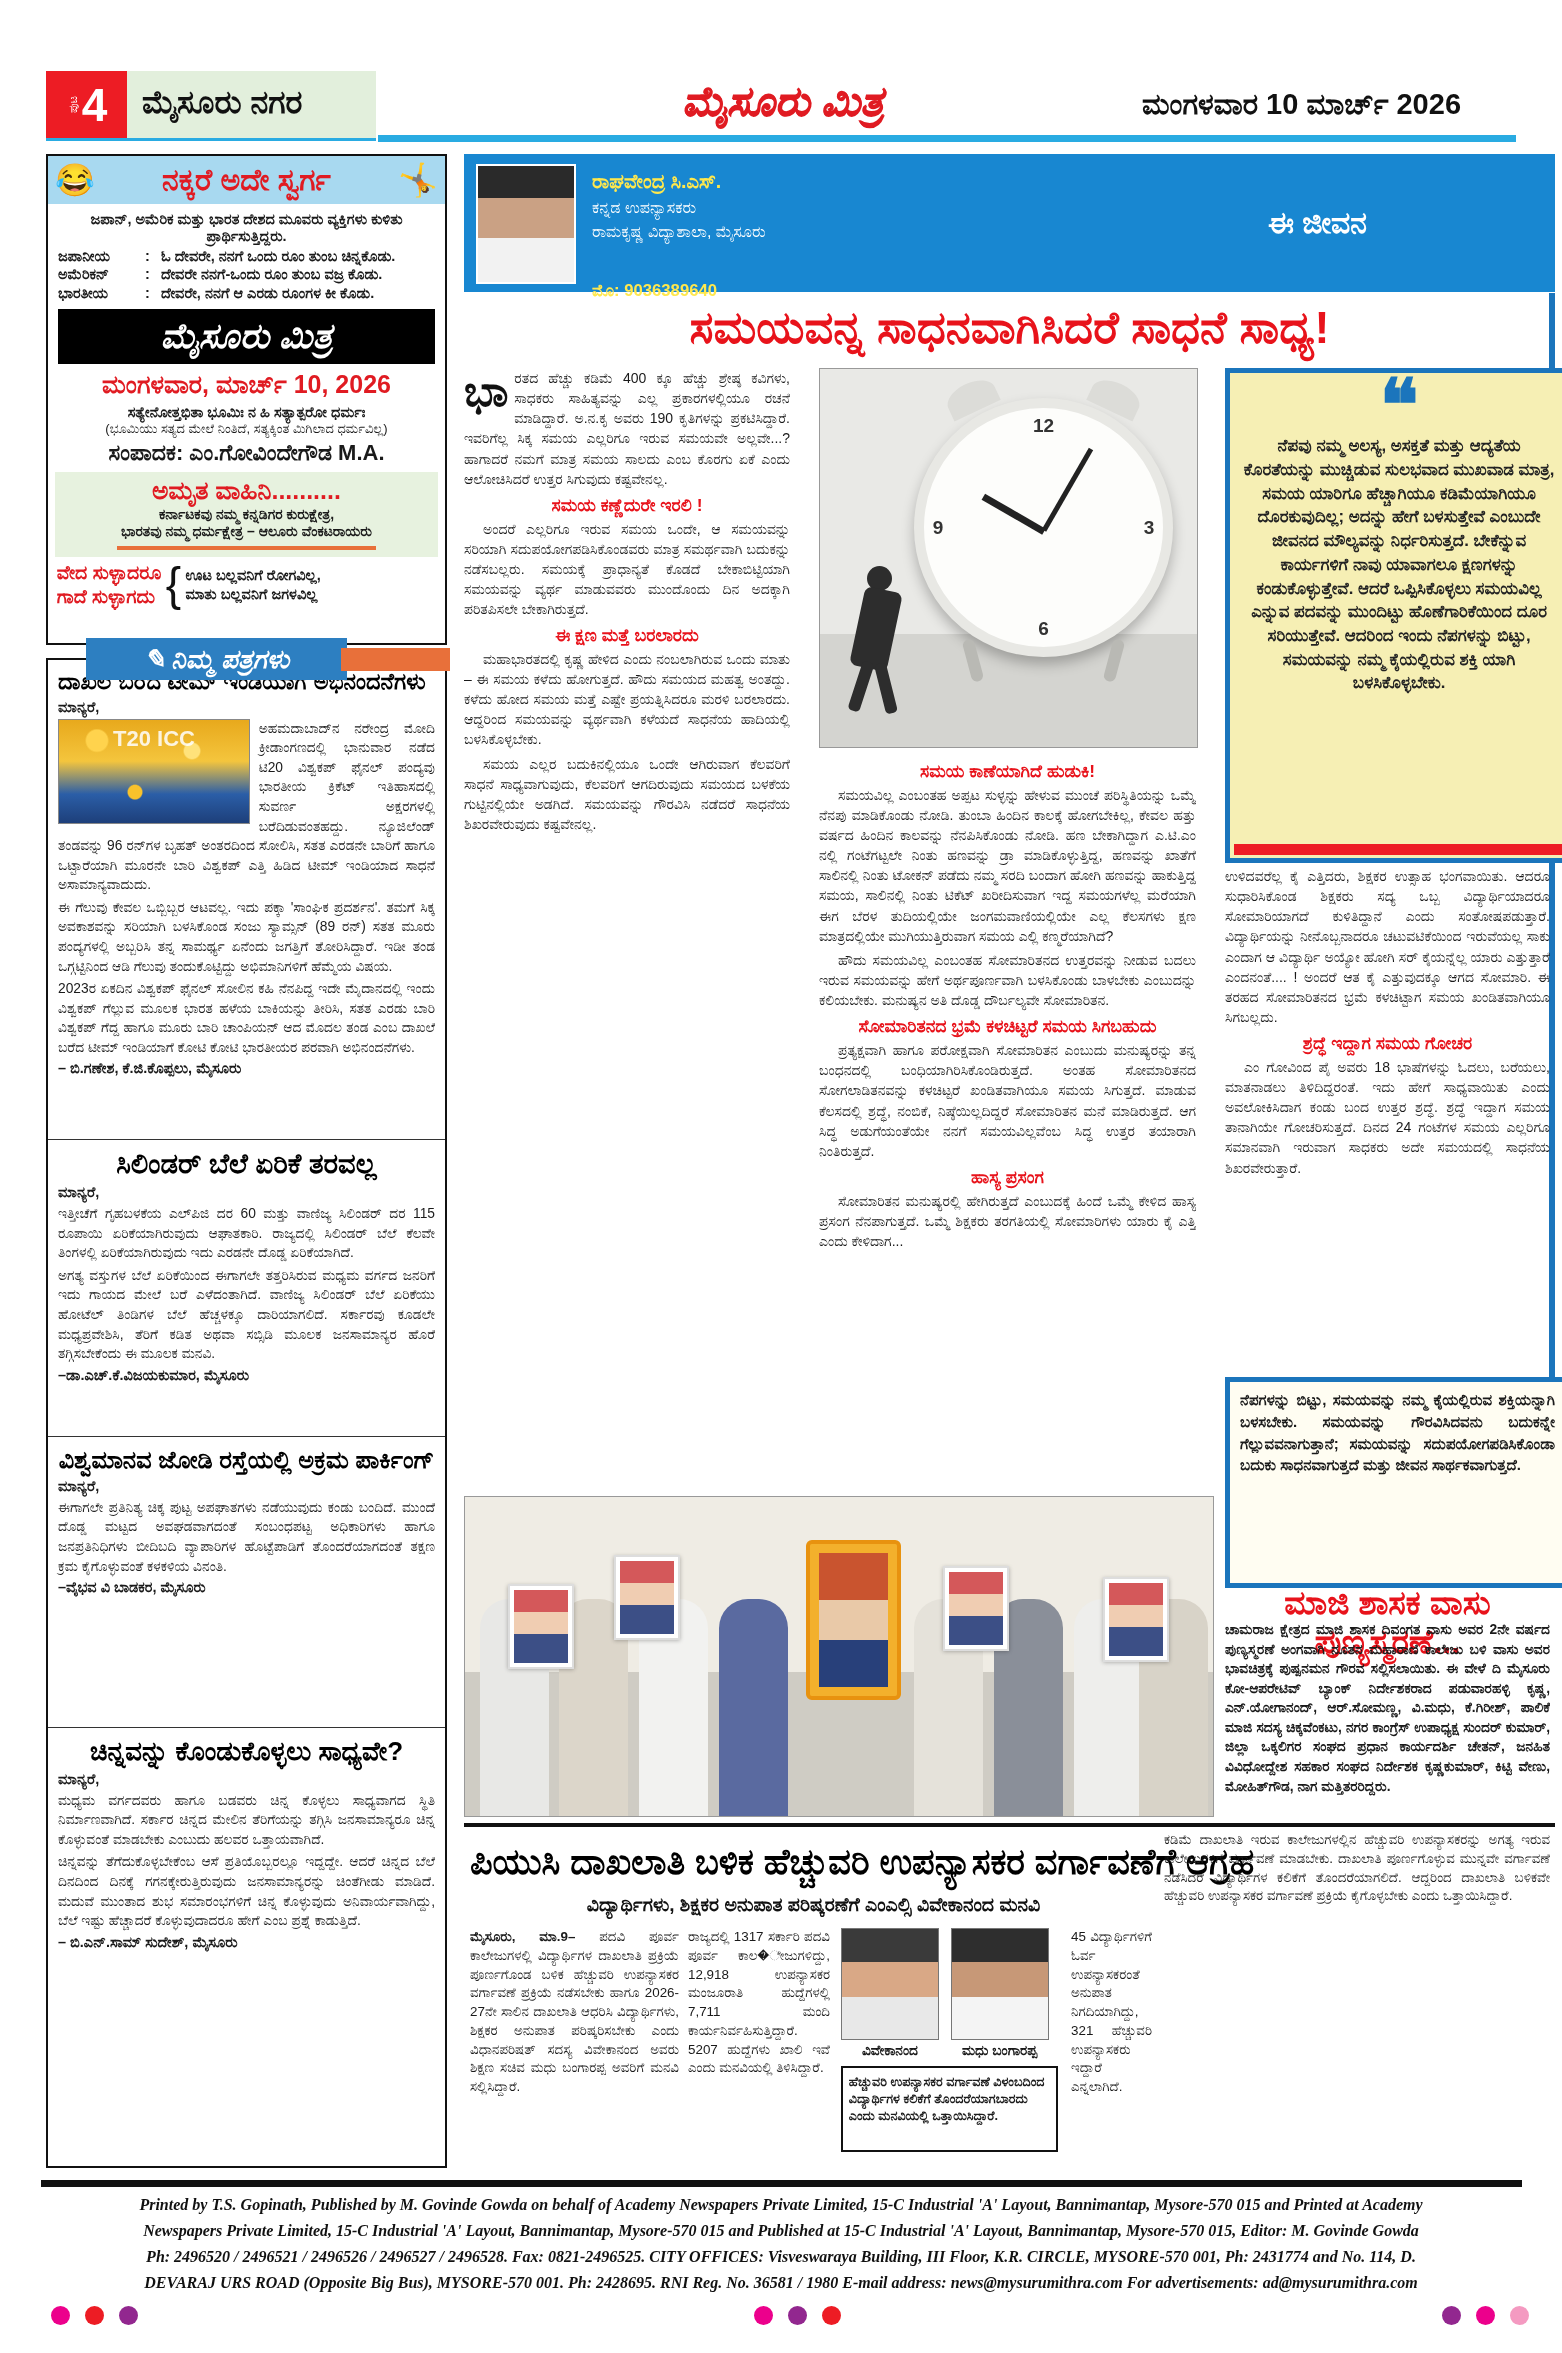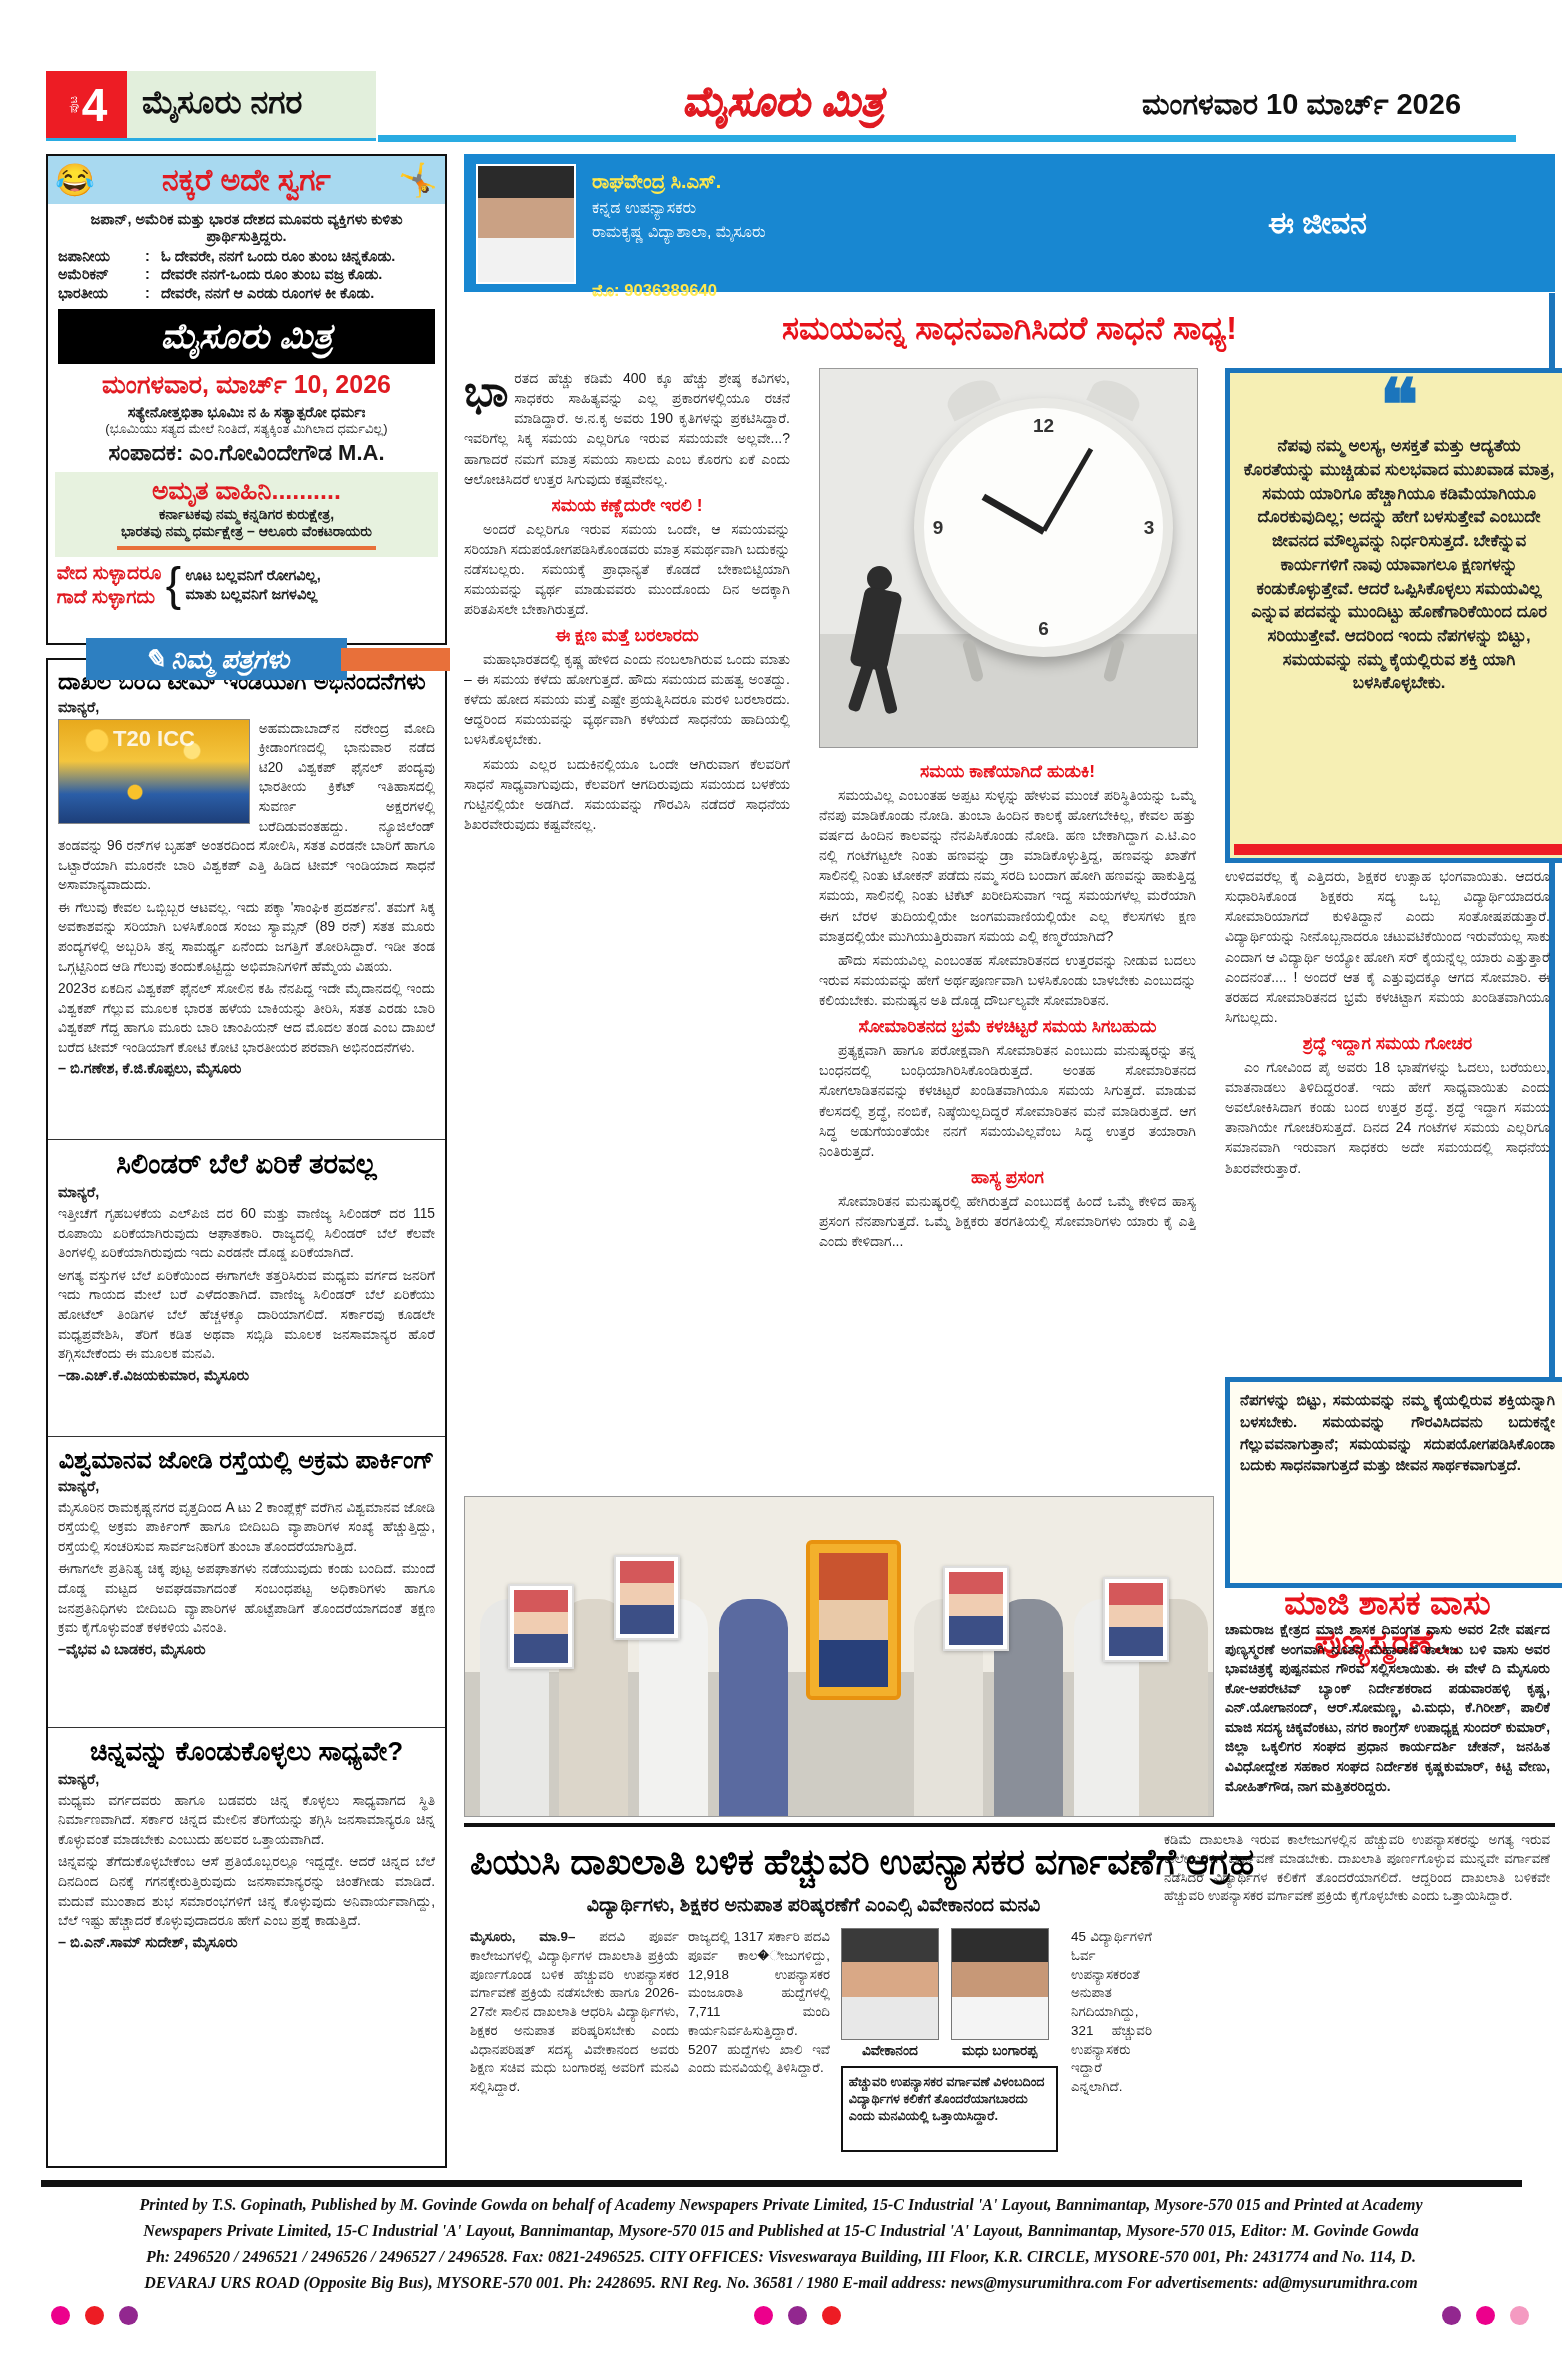--- a/index.html
+++ b/index.html
@@ -55,21 +55,21 @@
     linear-gradient(180deg,#e8a91c 0%,#f4c53d 40%,#2b5ea7 72%,#1d3f7a 100%);position:relative;}
   .cricketphoto .t20{position:absolute;top:5.8px;left:50%;transform:translateX(-50%);color:#fff;font-weight:bold;font-size:22px;opacity:0.85;}
   
   .mainbanner{left:464px;top:154px;width:1091px;height:138px;background:#1887d1;}
   .authorphoto{left:11.6px;top:10px;width:96px;height:116px;background:linear-gradient(180deg,#2a2a2a 0 28%,#caa184 28% 62%,#f2f2f2 62% 100%);border:2.9px solid #fff;position:absolute;}
   .ainfo{position:absolute;left:128px;top:13px;line-height:1.5;}
   .ainfo .nm{color:#ffe84d;font-size:19.6px;font-weight:bold;}
   .ainfo .rl{color:#fff;font-size:16px;}
   .ainfo .ph{color:#ffe84d;font-size:16.7px;font-weight:bold;margin-top:34px;}
   .coltag{position:absolute;right:188px;top:52px;color:#fff;font-size:30px;font-weight:bold;}
-  .mainheadline{left:464px;top:293px;width:1091px;height:72px;color:#e8131b;font-size:32px;font-weight:bold;text-align:center;line-height:70px;white-space:nowrap;}
+  .mainheadline{left:464px;top:293px;width:1091px;height:72px;color:#e8131b;font-size:45px;font-weight:bold;text-align:center;line-height:70px;white-space:nowrap;}
   .bluerule-r{left:1549px;top:293px;width:5.8px;height:1203px;background:#1b75bc;}
   .quotebox{left:1225px;top:368px;width:315px;height:481px;background:#f6efb4;border:5px solid #1b75bc;padding:4.3px 11.6px 0;}
   .quotemark{color:#1b75bc;font-size:72px;line-height:0.8;text-align:center;font-weight:bold;height:57px;}
   .quotetxt{font-size:16.7px;font-weight:bold;text-align:center;line-height:1.42;color:#222;}
   .quoteredbar{position:absolute;left:4.3px;right:4.3px;bottom:2.9px;height:11.6px;background:#ed1c24;}
   .mcol{font-size:14px;line-height:1.44;}
   .subhead{color:#e8131b;font-size:17.4px;font-weight:bold;text-align:center;margin:5.8px 0 2.9px;line-height:1.2;}
   .dropcap{float:left;font-size:43px;font-weight:bold;line-height:0.9;padding:4.3px 5.8px 0 0;color:#111;}
   .mp{margin:0 0 4.3px;text-indent:19px;}
   .mp.noind{text-indent:0;}
@@ -190,21 +190,20 @@
     <div class="ltitle" style="text-align:center;font-size:27.5px;">ಸಿಲಿಂಡರ್ ಬೆಲೆ ಏರಿಕೆ ತರವಲ್ಲ</div>
     <div class="lsal">ಮಾನ್ಯರೆ,</div>
     <div class="lp just">ಇತ್ತೀಚೆಗೆ ಗೃಹಬಳಕೆಯ ಎಲ್‌ಪಿಜಿ ದರ 60 ಮತ್ತು ವಾಣಿಜ್ಯ ಸಿಲಿಂಡರ್ ದರ 115 ರೂಪಾಯಿ ಏರಿಕೆಯಾಗಿರುವುದು ಆಘಾತಕಾರಿ. ರಾಜ್ಯದಲ್ಲಿ ಸಿಲಿಂಡರ್ ಬೆಲೆ ಕೆಲವೇ ತಿಂಗಳಲ್ಲಿ ಏರಿಕೆಯಾಗಿರುವುದು ಇದು ಎರಡನೇ ದೊಡ್ಡ ಏರಿಕೆಯಾಗಿದೆ.</div>
     <div class="lp just">ಅಗತ್ಯ ವಸ್ತುಗಳ ಬೆಲೆ ಏರಿಕೆಯಿಂದ ಈಗಾಗಲೇ ತತ್ತರಿಸಿರುವ ಮಧ್ಯಮ ವರ್ಗದ ಜನರಿಗೆ ಇದು ಗಾಯದ ಮೇಲೆ ಬರೆ ಎಳೆದಂತಾಗಿದೆ. ವಾಣಿಜ್ಯ ಸಿಲಿಂಡರ್ ಬೆಲೆ ಏರಿಕೆಯು ಹೋಟೆಲ್ ತಿಂಡಿಗಳ ಬೆಲೆ ಹೆಚ್ಚಳಕ್ಕೂ ದಾರಿಯಾಗಲಿದೆ. ಸರ್ಕಾರವು ಕೂಡಲೇ ಮಧ್ಯಪ್ರವೇಶಿಸಿ, ತೆರಿಗೆ ಕಡಿತ ಅಥವಾ ಸಬ್ಸಿಡಿ ಮೂಲಕ ಜನಸಾಮಾನ್ಯರ ಹೊರೆ ತಗ್ಗಿಸಬೇಕೆಂದು ಈ ಮೂಲಕ ಮನವಿ.</div>
     <div class="lsig">–ಡಾ.ಎಚ್.ಕೆ.ವಿಜಯಕುಮಾರ, ಮೈಸೂರು</div>
   </div>
 
   <div class="letter" style="height:281px;">
     <div class="ltitle" style="text-align:center;font-size:24px;">ವಿಶ್ವಮಾನವ ಜೋಡಿ ರಸ್ತೆಯಲ್ಲಿ ಅಕ್ರಮ ಪಾರ್ಕಿಂಗ್</div>
     <div class="lsal">ಮಾನ್ಯರೆ,</div>
-    <div class="lp just">ಮೈಸೂರಿನ ರಾಮಕೃಷ್ಣನಗರ ವೃತ್ತದಿಂದ A ಟು 2 ಕಾಂಪ್ಲೆಕ್ಸ್ ವರೆಗಿನ ವಿಶ್ವಮಾನವ ಜೋಡಿ ರಸ್ತೆಯಲ್ಲಿ ಅಕ್ರಮ ಪಾರ್ಕಿಂಗ್ ಹಾಗೂ ಬೀದಿಬದಿ ವ್ಯಾಪಾರಿಗಳ ಸಂಖ್ಯೆ ಹೆಚ್ಚುತ್ತಿದ್ದು, ರಸ್ತೆಯಲ್ಲಿ ಸಂಚರಿಸುವ ಸಾರ್ವಜನಿಕರಿಗೆ ತುಂಬಾ ತೊಂದರೆಯಾಗುತ್ತಿದೆ.</div>
     <div class="lp just">ಈಗಾಗಲೇ ಪ್ರತಿನಿತ್ಯ ಚಿಕ್ಕ ಪುಟ್ಟ ಅಪಘಾತಗಳು ನಡೆಯುವುದು ಕಂಡು ಬಂದಿದೆ. ಮುಂದೆ ದೊಡ್ಡ ಮಟ್ಟದ ಅವಘಡವಾಗದಂತೆ ಸಂಬಂಧಪಟ್ಟ ಅಧಿಕಾರಿಗಳು ಹಾಗೂ ಜನಪ್ರತಿನಿಧಿಗಳು ಬೀದಿಬದಿ ವ್ಯಾಪಾರಿಗಳ ಹೊಟ್ಟೆಪಾಡಿಗೆ ತೊಂದರೆಯಾಗದಂತೆ ತಕ್ಷಣ ಕ್ರಮ ಕೈಗೊಳ್ಳುವಂತೆ ಕಳಕಳಿಯ ವಿನಂತಿ.</div>
     <div class="lsig">–ವೈಭವ ವಿ ಬಾಡಕರ, ಮೈಸೂರು</div>
   </div>
 
   <div class="letter" style="height:406px;">
     <div class="ltitle" style="text-align:center;font-size:26px;">ಚಿನ್ನವನ್ನು ಕೊಂಡುಕೊಳ್ಳಲು ಸಾಧ್ಯವೇ?</div>
     <div class="lsal">ಮಾನ್ಯರೆ,</div>
     <div class="lp just">ಮಧ್ಯಮ ವರ್ಗದವರು ಹಾಗೂ ಬಡವರು ಚಿನ್ನ ಕೊಳ್ಳಲು ಸಾಧ್ಯವಾಗದ ಸ್ಥಿತಿ ನಿರ್ಮಾಣವಾಗಿದೆ. ಸರ್ಕಾರ ಚಿನ್ನದ ಮೇಲಿನ ತೆರಿಗೆಯನ್ನು ತಗ್ಗಿಸಿ ಜನಸಾಮಾನ್ಯರೂ ಚಿನ್ನ ಕೊಳ್ಳುವಂತೆ ಮಾಡಬೇಕು ಎಂಬುದು ಹಲವರ ಒತ್ತಾಯವಾಗಿದೆ.</div>
     <div class="lp just">ಚಿನ್ನವನ್ನು ತೆಗೆದುಕೊಳ್ಳಬೇಕೆಂಬ ಆಸೆ ಪ್ರತಿಯೊಬ್ಬರಲ್ಲೂ ಇದ್ದದ್ದೇ. ಆದರೆ ಚಿನ್ನದ ಬೆಲೆ ದಿನದಿಂದ ದಿನಕ್ಕೆ ಗಗನಕ್ಕೇರುತ್ತಿರುವುದು ಜನಸಾಮಾನ್ಯರನ್ನು ಚಿಂತೆಗೀಡು ಮಾಡಿದೆ. ಮದುವೆ ಮುಂತಾದ ಶುಭ ಸಮಾರಂಭಗಳಿಗೆ ಚಿನ್ನ ಕೊಳ್ಳುವುದು ಅನಿವಾರ್ಯವಾಗಿದ್ದು, ಬೆಲೆ ಇಷ್ಟು ಹೆಚ್ಚಾದರೆ ಕೊಳ್ಳುವುದಾದರೂ ಹೇಗೆ ಎಂಬ ಪ್ರಶ್ನೆ ಕಾಡುತ್ತಿದೆ.</div>
     <div class="lsig">– ಬಿ.ಎನ್.ಸಾಮ್ ಸುದೇಶ್, ಮೈಸೂರು</div>

